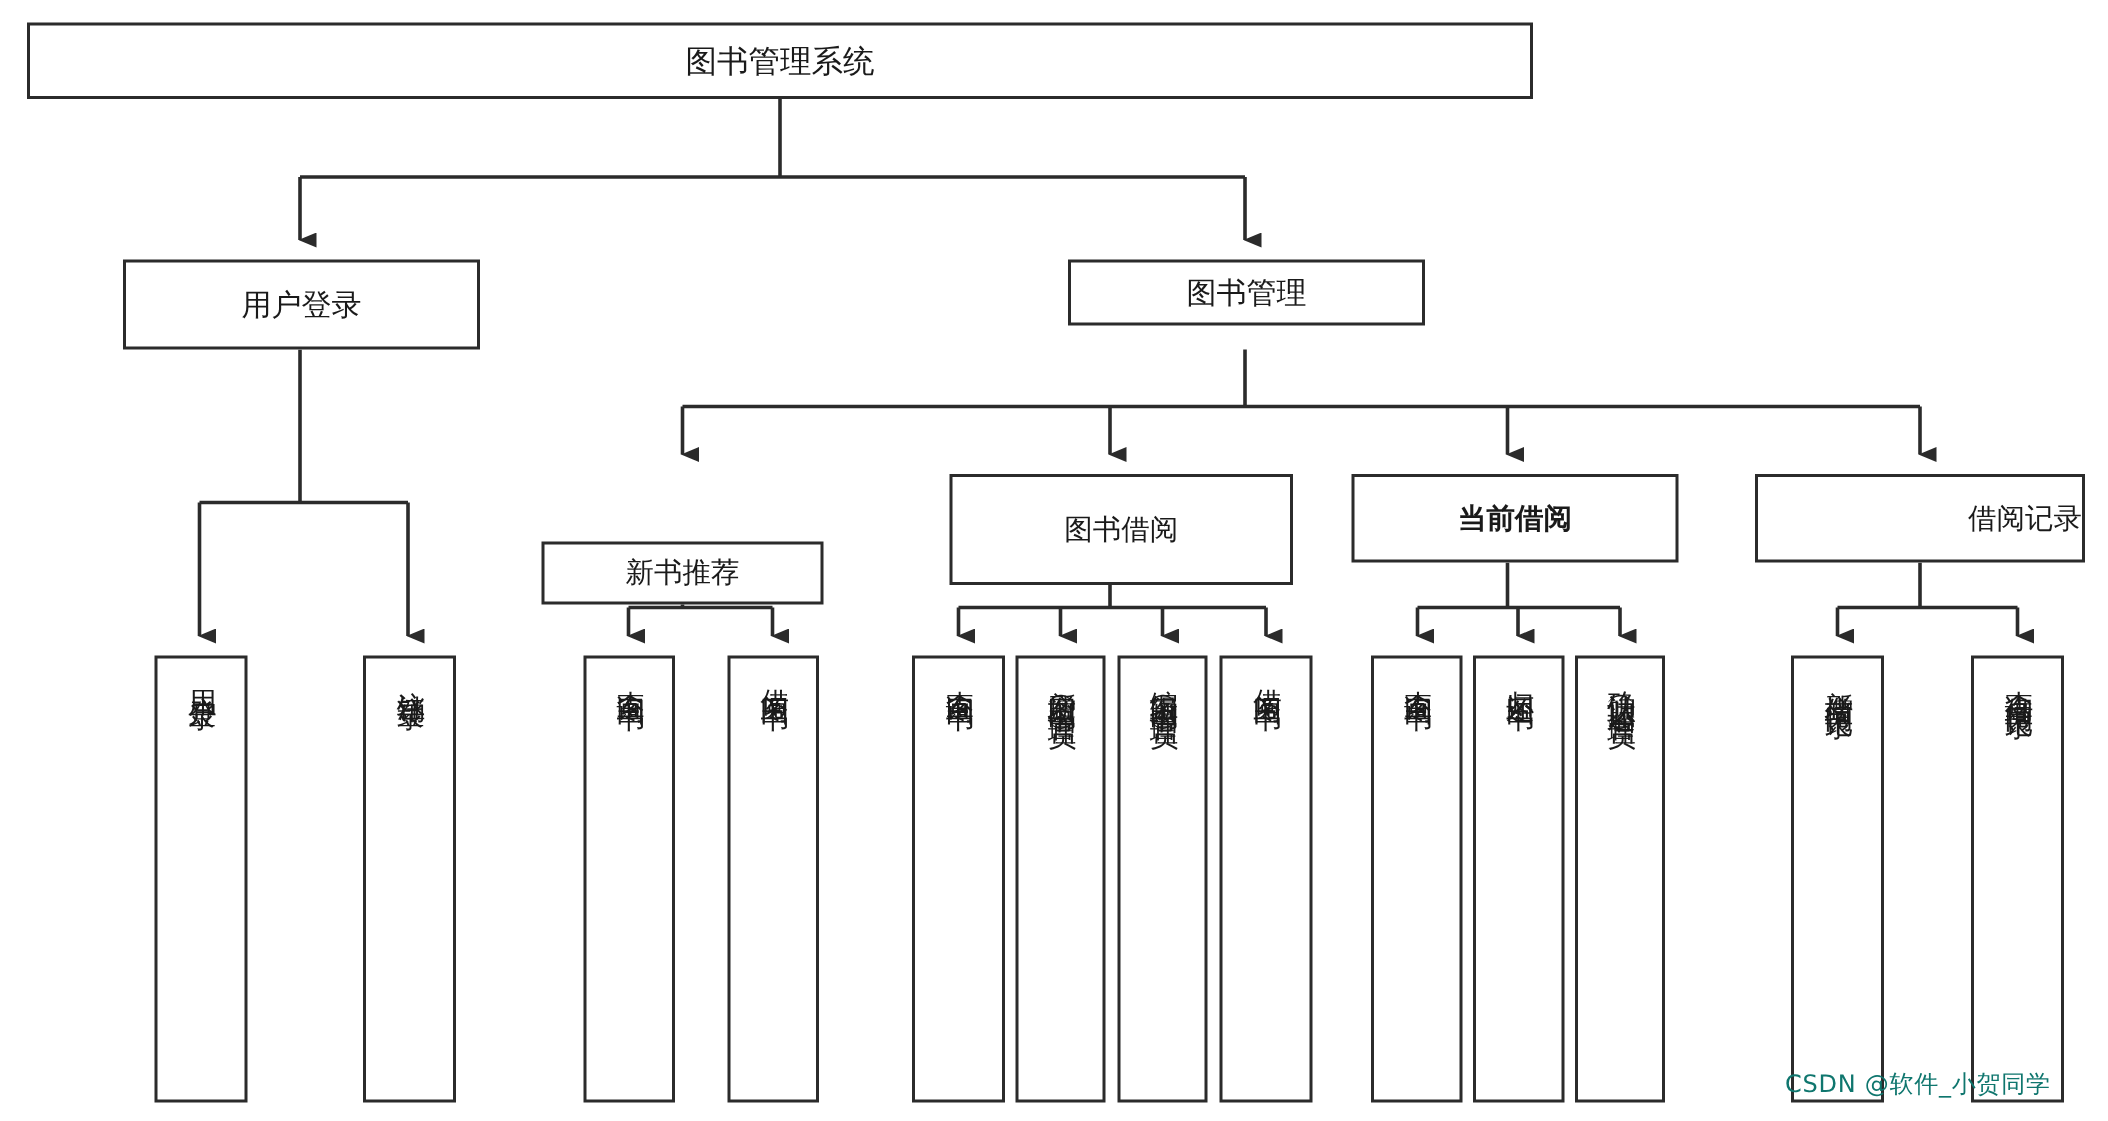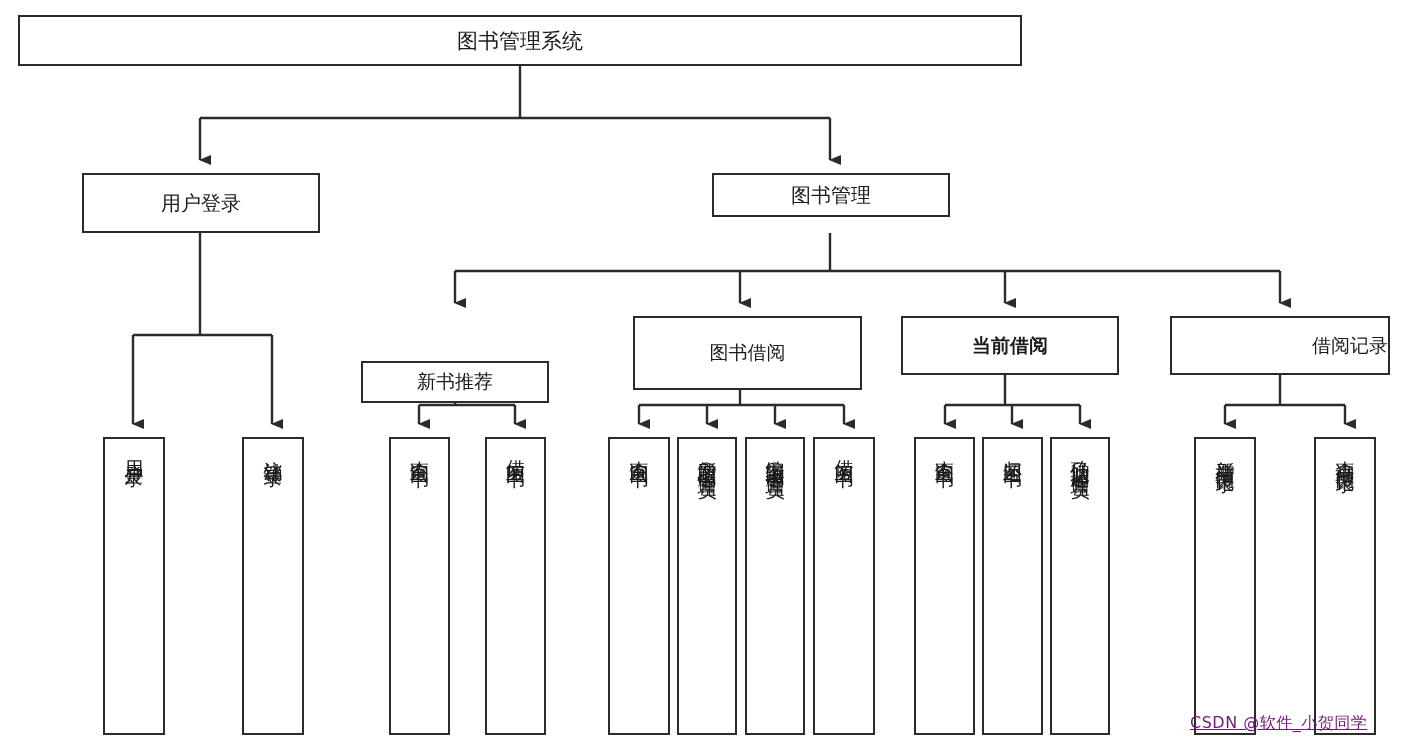--- a/index.html
+++ b/index.html
@@ -13,21 +13,21 @@
         justify-content:center;color:#1a1a1a;}
   .node.root{font-size:21px;}
   .node.lvl1{font-size:20px;}
   .node.lvl2{font-size:19px;}
   .node.leaf{font-size:19px;align-items:flex-start;padding-top:6px;}
   .vtext{writing-mode:vertical-rl;text-orientation:upright;
          letter-spacing:3px;line-height:1.05;white-space:nowrap;}
   .htext{white-space:nowrap;}
 
   #watermark{position:absolute;left:1190px;top:713px;font-size:16px;
-             color:#701a75;white-space:nowrap;letter-spacing:0.5px;text-decoration:underline;}
+             color:#0f766e;white-space:nowrap;letter-spacing:0.5px;}
 </style>
 </head>
 <body>
 
 <div id="canvas">
 
   <svg class="lines" viewBox="0 0 1405 747" xmlns="http://www.w3.org/2000/svg">
     <defs>
       <marker id="arw" markerWidth="10" markerHeight="12" refX="5" refY="11" orient="auto" markerUnits="userSpaceOnUse">
         <path d="M0,0 L10,0 L5,12 Z" fill="#2b2b2b"></path>

